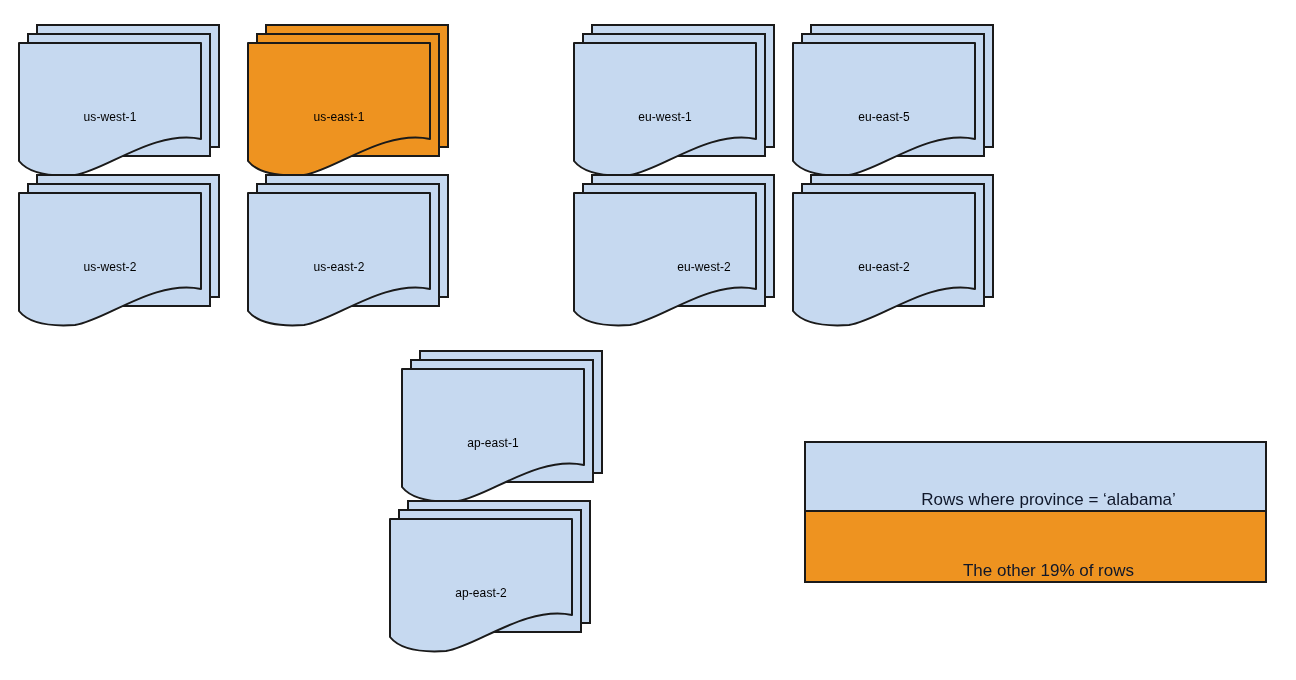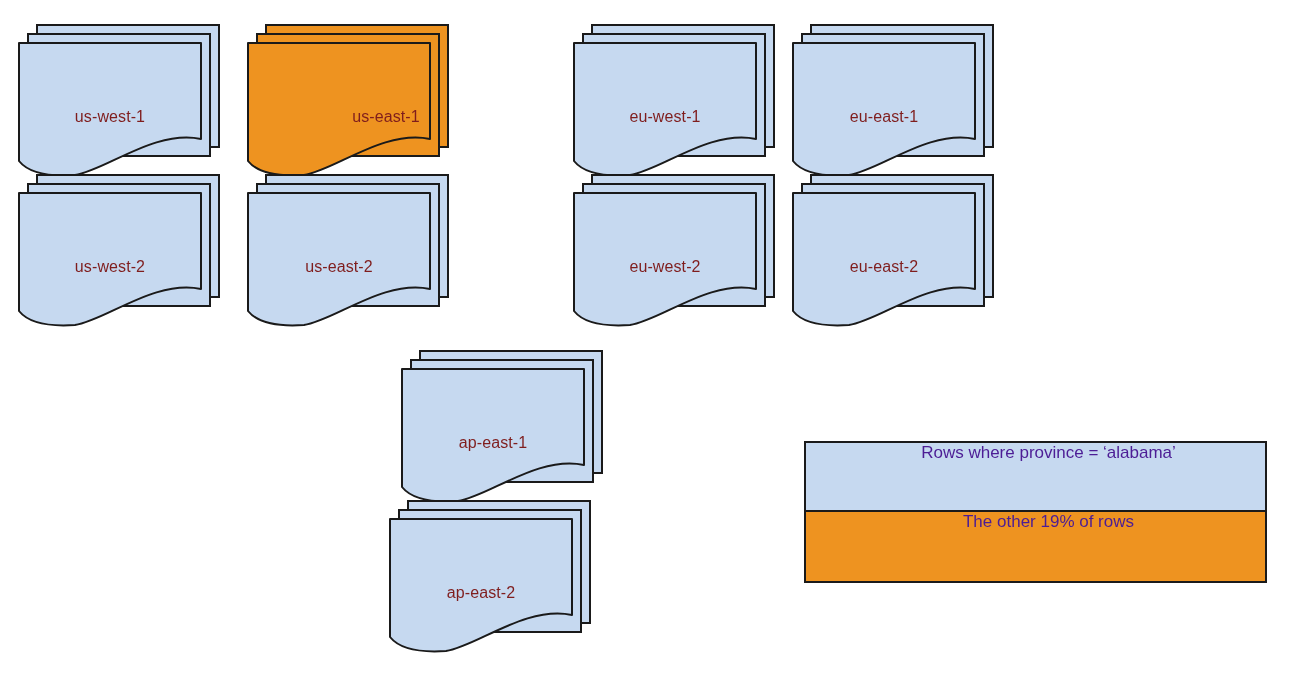--- a/index.html
+++ b/index.html
@@ -41,47 +41,47 @@
   .doc-label {
     position: absolute;
     left: 0;
     top: 0;
     width: 182px;
     height: 148px;
     display: flex;
     align-items: center;
     justify-content: center;
     font-family: "Liberation Sans", sans-serif;
-    font-size: 16px;
-    color: #7f1d1d;
+    font-size: 12px;
+    color: #000000;
     letter-spacing: 0.1px;
     white-space: nowrap;
     pointer-events: none;
   }
 
   
   #legend {
     position: absolute;
     left: 804px;
     top: 441px;
     width: 463px;
     height: 142px;
     box-sizing: border-box;
     border: 2px solid #1a1a1a;
     display: flex;
     flex-direction: column;
   }
   .legend-row {
     flex: 1 1 50%;
     display: flex;
-    align-items: flex-start;
+    align-items: flex-end;
     justify-content: center;
     font-family: "Liberation Sans", sans-serif;
     font-size: 17px;
-    color: #4c1d95;
+    color: #0f172a;
     box-sizing: border-box;
     padding-left: 26px;
   }
   .legend-row.blue {
     background: #c6d9f0;
     border-bottom: 2px solid #1a1a1a;
   }
   .legend-row.orange {
     background: #ee9320;
   }
@@ -99,37 +99,37 @@
         <path d="M 0 26 L 182 26 L 182 122 C 136 112, 86 154, 56 158 C 26 160, 8 154, 0 144 Z" fill="#c6d9f0" stroke="#1a1a1a" stroke-width="2" stroke-linejoin="round"></path>
       </svg>
       <div class="doc-label" style="top: 26px;">us-west-1</div>
     </div>
     <div class="doc-stack" style="left: 248px; top: 17px;">
       <svg viewBox="0 0 216 190">
         <rect x="18" y="8" width="182" height="122" fill="#ee9320" stroke="#1a1a1a" stroke-width="2"></rect>
         <rect x="9" y="17" width="182" height="122" fill="#ee9320" stroke="#1a1a1a" stroke-width="2"></rect>
         <path d="M 0 26 L 182 26 L 182 122 C 136 112, 86 154, 56 158 C 26 160, 8 154, 0 144 Z" fill="#ee9320" stroke="#1a1a1a" stroke-width="2" stroke-linejoin="round"></path>
       </svg>
-      <div class="doc-label" style="top: 26px; padding-left: 47px;">us-east-1</div>
+      <div class="doc-label" style="top: 26px;">us-east-1</div>
     </div>
     <div class="doc-stack" style="left: 574px; top: 17px;">
       <svg viewBox="0 0 216 190">
         <rect x="18" y="8" width="182" height="122" fill="#c6d9f0" stroke="#1a1a1a" stroke-width="2"></rect>
         <rect x="9" y="17" width="182" height="122" fill="#c6d9f0" stroke="#1a1a1a" stroke-width="2"></rect>
         <path d="M 0 26 L 182 26 L 182 122 C 136 112, 86 154, 56 158 C 26 160, 8 154, 0 144 Z" fill="#c6d9f0" stroke="#1a1a1a" stroke-width="2" stroke-linejoin="round"></path>
       </svg>
       <div class="doc-label" style="top: 26px;">eu-west-1</div>
     </div>
     <div class="doc-stack" style="left: 793px; top: 17px;">
       <svg viewBox="0 0 216 190">
         <rect x="18" y="8" width="182" height="122" fill="#c6d9f0" stroke="#1a1a1a" stroke-width="2"></rect>
         <rect x="9" y="17" width="182" height="122" fill="#c6d9f0" stroke="#1a1a1a" stroke-width="2"></rect>
         <path d="M 0 26 L 182 26 L 182 122 C 136 112, 86 154, 56 158 C 26 160, 8 154, 0 144 Z" fill="#c6d9f0" stroke="#1a1a1a" stroke-width="2" stroke-linejoin="round"></path>
       </svg>
-      <div class="doc-label" style="top: 26px;">eu-east-1</div>
+      <div class="doc-label" style="top: 26px;">eu-east-5</div>
     </div>
     <div class="doc-stack" style="left: 19px; top: 167px;">
       <svg viewBox="0 0 216 190">
         <rect x="18" y="8" width="182" height="122" fill="#c6d9f0" stroke="#1a1a1a" stroke-width="2"></rect>
         <rect x="9" y="17" width="182" height="122" fill="#c6d9f0" stroke="#1a1a1a" stroke-width="2"></rect>
         <path d="M 0 26 L 182 26 L 182 122 C 136 112, 86 154, 56 158 C 26 160, 8 154, 0 144 Z" fill="#c6d9f0" stroke="#1a1a1a" stroke-width="2" stroke-linejoin="round"></path>
       </svg>
       <div class="doc-label" style="top: 26px; text-align: center;">us-west-2</div>
     </div>
     <div class="doc-stack" style="left: 248px; top: 167px;">
@@ -139,21 +139,21 @@
         <path d="M 0 26 L 182 26 L 182 122 C 136 112, 86 154, 56 158 C 26 160, 8 154, 0 144 Z" fill="#c6d9f0" stroke="#1a1a1a" stroke-width="2" stroke-linejoin="round"></path>
       </svg>
       <div class="doc-label" style="top: 26px; text-align: right;">us-east-2</div>
     </div>
     <div class="doc-stack" style="left: 574px; top: 167px;">
       <svg viewBox="0 0 216 190">
         <rect x="18" y="8" width="182" height="122" fill="#c6d9f0" stroke="#1a1a1a" stroke-width="2"></rect>
         <rect x="9" y="17" width="182" height="122" fill="#c6d9f0" stroke="#1a1a1a" stroke-width="2"></rect>
         <path d="M 0 26 L 182 26 L 182 122 C 136 112, 86 154, 56 158 C 26 160, 8 154, 0 144 Z" fill="#c6d9f0" stroke="#1a1a1a" stroke-width="2" stroke-linejoin="round"></path>
       </svg>
-      <div class="doc-label" style="top: 26px;">eu-west-2</div>
+      <div class="doc-label" style="top: 26px; margin-left: 39px;">eu-west-2</div>
     </div>
     <div class="doc-stack" style="left: 793px; top: 167px;">
       <svg viewBox="0 0 216 190">
         <rect x="18" y="8" width="182" height="122" fill="#c6d9f0" stroke="#1a1a1a" stroke-width="2"></rect>
         <rect x="9" y="17" width="182" height="122" fill="#c6d9f0" stroke="#1a1a1a" stroke-width="2"></rect>
         <path d="M 0 26 L 182 26 L 182 122 C 136 112, 86 154, 56 158 C 26 160, 8 154, 0 144 Z" fill="#c6d9f0" stroke="#1a1a1a" stroke-width="2" stroke-linejoin="round"></path>
       </svg>
       <div class="doc-label" style="top: 26px;">eu-east-2</div>
     </div>
     <div class="doc-stack" style="left: 402px; top: 343px;">

